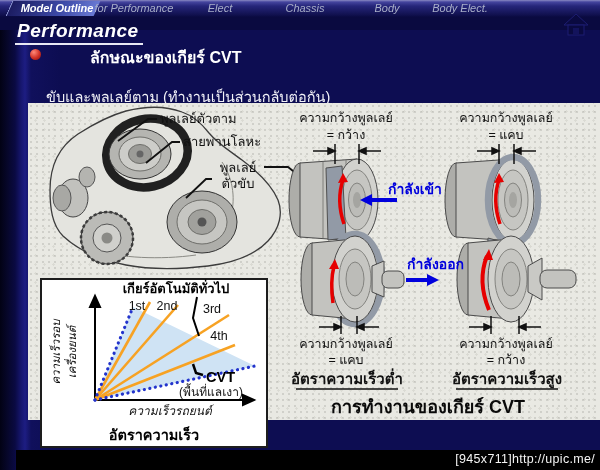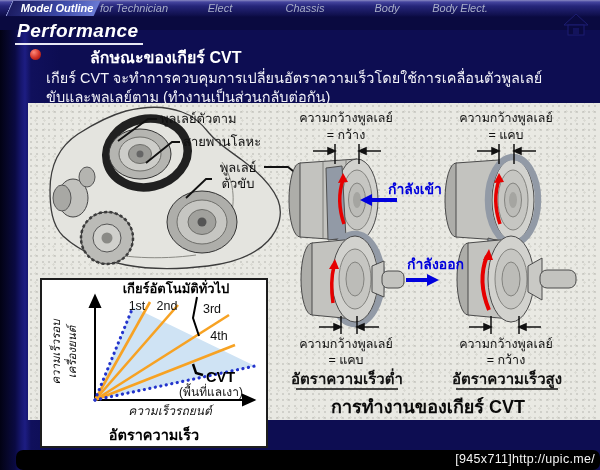--- a/index.html
+++ b/index.html
@@ -30,50 +30,49 @@
   .bodyline{position:absolute;left:46px;color:#f2f2f8;font-size:14.5px;white-space:nowrap;}
   .b1{top:66px}.b2{top:85px}
   
   .content{position:absolute;left:28px;top:103px;width:583px;height:317px;
     background-color:#e9e9e3;
     background-image:radial-gradient(rgba(110,110,100,.20) 1px,transparent 1.3px),
                      radial-gradient(rgba(140,140,128,.16) 1px,transparent 1.3px);
     background-size:6px 6px,9px 9px;background-position:0 0,3px 4px;}
   .chartbox{position:absolute;left:40px;top:278px;width:228px;height:127px;}
   
-  .footer{position:absolute;left:16px;top:450px;width:584px;height:20px;background:#000;border-radius:7px;}
+  .footer{position:absolute;left:16px;top:450px;width:584px;height:20px;background:#000;}
   .footer span{position:absolute;right:5px;top:2px;color:#f4f4f4;font-size:12.5px;letter-spacing:.3px;}
   svg text{font-family:"Liberation Sans","DejaVu Sans",sans-serif;}
 </style>
 </head>
 <body>
 
 <div class="stage">
 
   <div class="nav">
     <div class="tab-active"></div>
     <div class="tab-active-label">Model Outline</div>
-    <div class="tab t1">for Technician</div>
+    <div class="tab t1">for Performance</div>
     <div class="tab t2">Elect</div>
     <div class="tab t3">Chassis</div>
     <div class="tab t4">Body</div>
     <div class="tab t5">Body Elect.</div>
   </div>
 
   <svg class="home" width="26" height="24" viewBox="0 0 26 24">
     <polygon points="13,1 25,12 1,12" fill="#0a0a40" stroke="#1d1d72" stroke-width="1"></polygon>
     <rect x="5" y="12" width="16" height="10" fill="#0a0a40" stroke="#1d1d72" stroke-width="1"></rect>
     <rect x="10" y="15" width="6" height="7" fill="#13135c"></rect>
   </svg>
 
   <div class="perf">Performance</div>
 
   <span class="bullet"></span>
   <div class="heading">ลักษณะของเกียร์ CVT</div>
-  <div class="bodyline b1">เกียร์ CVT จะทำการควบคุมการเปลี่ยนอัตราความเร็วโดยใช้การเคลื่อนตัวพูลเลย์</div>
   <div class="bodyline b2">ขับและพูลเลย์ตาม (ทำงานเป็นส่วนกลับต่อกัน)</div>
 
   <div class="content">
     <svg viewBox="28 103 555 317" width="555" height="317">
 
       <g>
         <path d="M50,190 C50,165 60,146 78,134 C92,125 108,116 126,111 C146,106 166,106 182,112
                  C194,116 202,124 209,133 C218,144 230,151 242,160 C258,172 272,186 278,200
                  C283,213 280,228 268,241 C254,256 232,263 208,266 C182,269 152,270 126,265
                  C100,260 78,250 63,236 C52,225 50,208 50,190 Z" fill="#e4e4df" stroke="#3c3c3c" stroke-width="1.3"></path>

